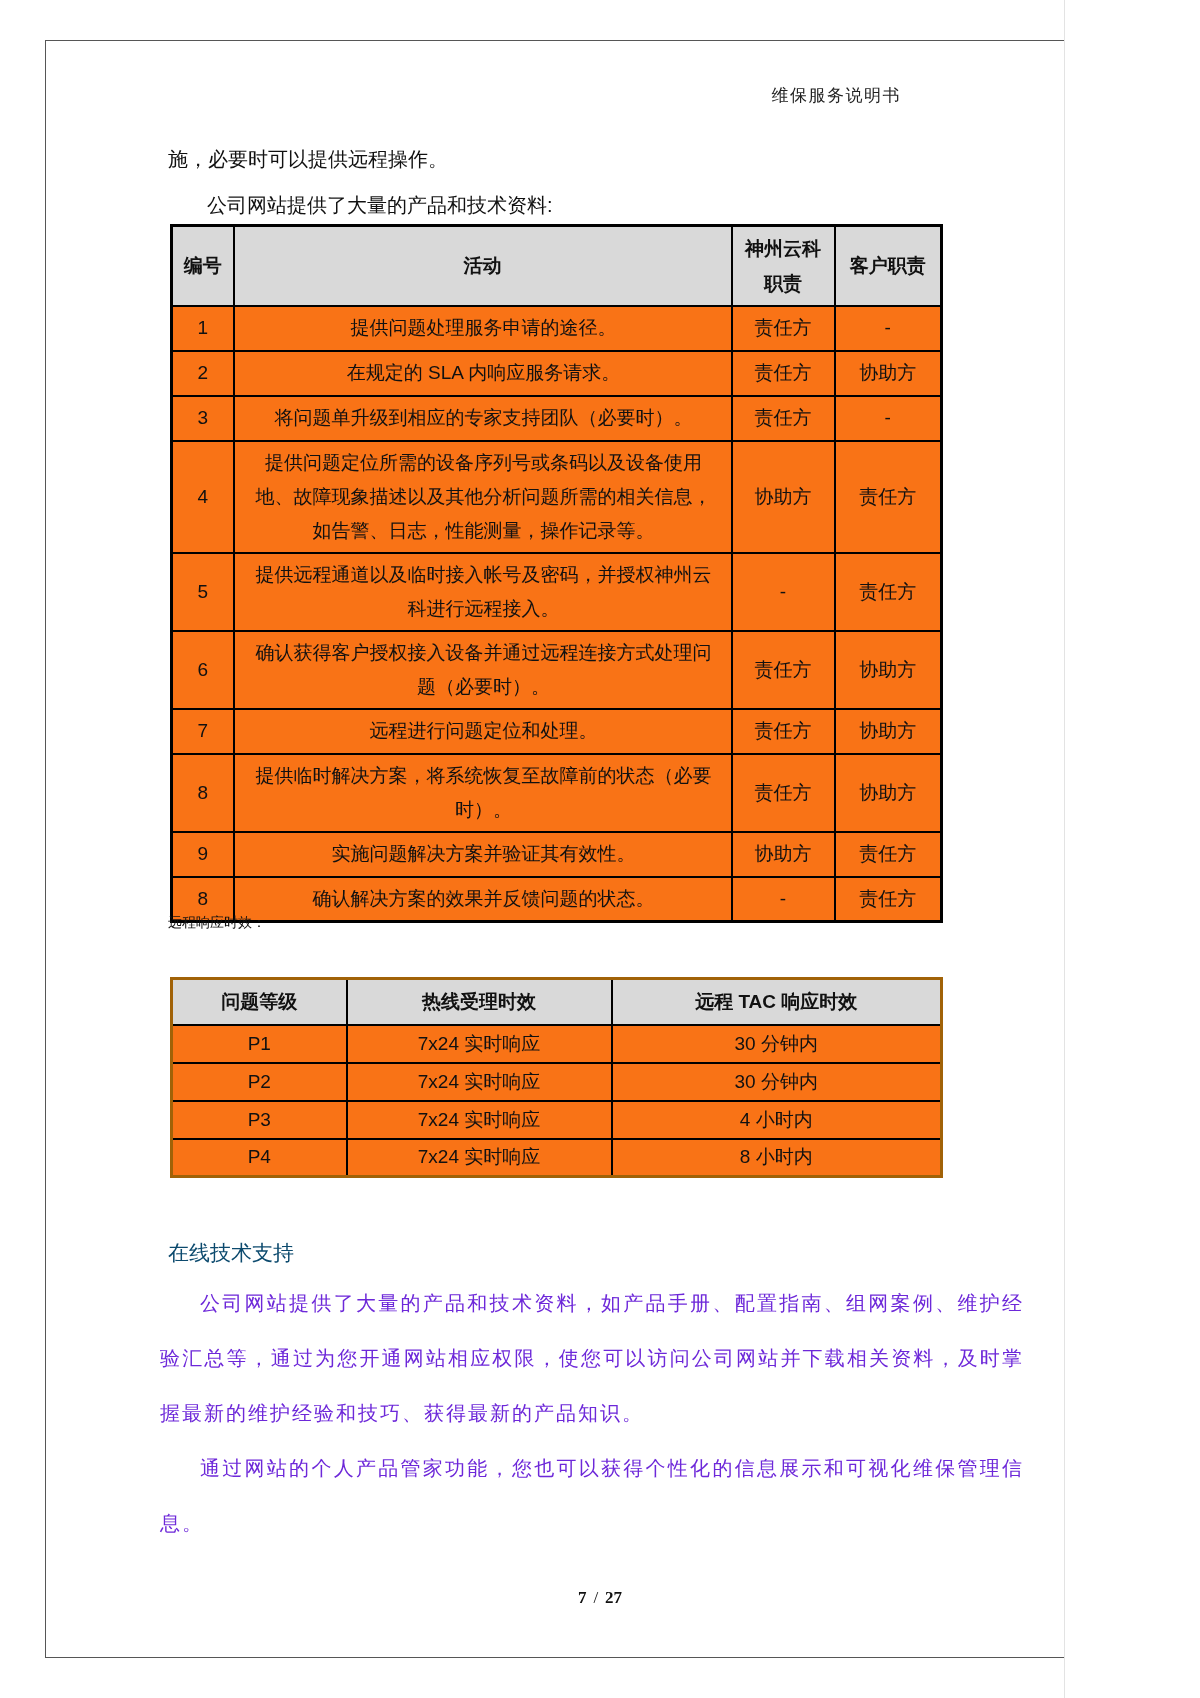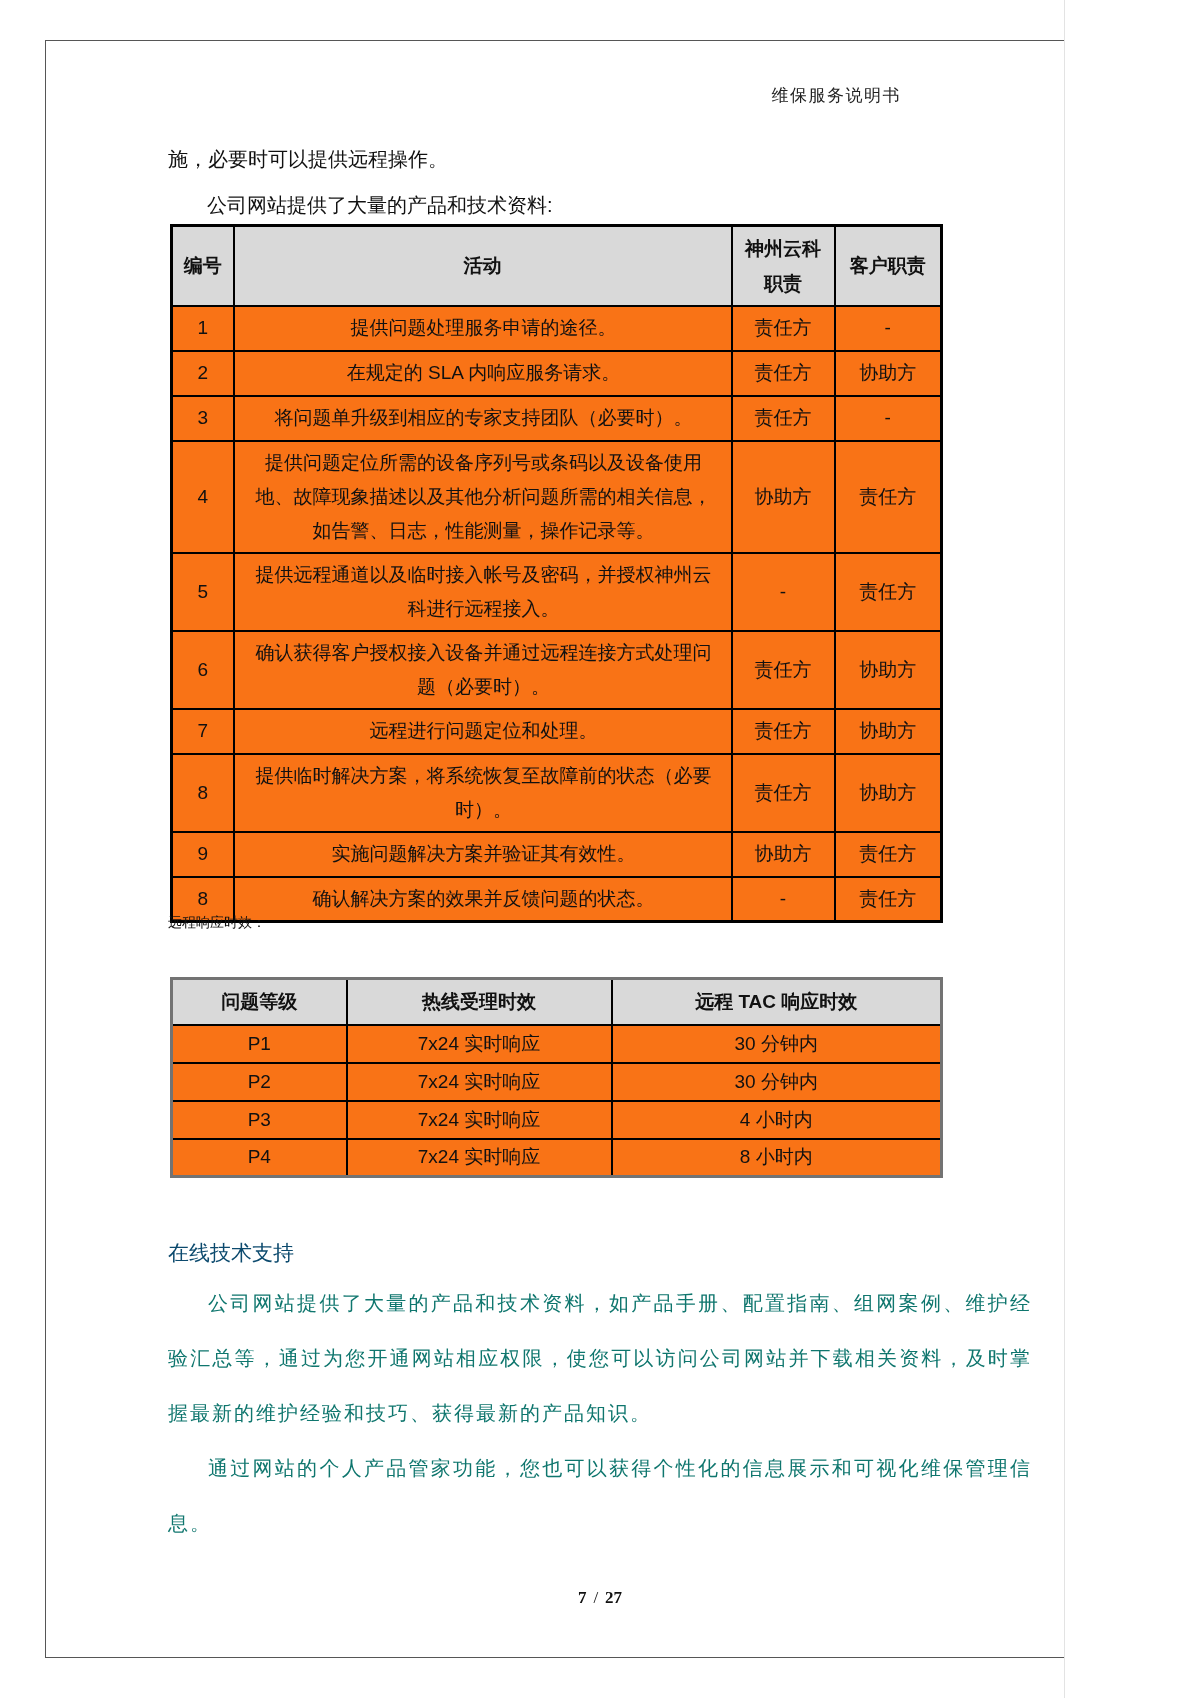--- a/index.html
+++ b/index.html
@@ -59,37 +59,37 @@
     text-align:center;
     padding:4px 10px 4px 12px;
     line-height:34px;
   }
   tr.h1 { height:45px; }
   tr.h2 { height:72px; }
   tr.h3 { height:104px; }
 
   .sla-title { position:absolute; left:168px; top:914px; font-size:14px; color:#111; }
 
-  .t2 { top:977px; border:3px solid #737373; }
+  .t2 { top:977px; border:3px solid #a16207; }
   .t2 th, .t2 td { border:2px solid #000; font-size:19px; text-align:center; color:#111; vertical-align:middle; }
   .t2 th { background:#d9d9d9; font-weight:bold; }
   .t2 thead tr { height:46px; }
   .t2 tbody tr { height:38px; }
 
   .support-title { position:absolute; left:168px; top:1239px; font-size:21px; color:#0c4a6e; }
 
   .body-para {
-    position:absolute; left:168px;
+    position:absolute; left:160px;
     width:864px;
     font-size:20px;
     line-height:55px;
     text-indent:2em;
     text-align:justify;
     letter-spacing:2px;
-    color:#0f766e;
+    color:#6d28d9;
   }
   .para-1 { top:1276px; }
   .para-2 { top:1441px; }
 
   .page-footer {
     position:absolute; top:1588px; left:0;
     width:1200px; text-align:center;
     font-family:"Liberation Serif","DejaVu Serif",serif;
     font-size:17px; color:#111;
   }

